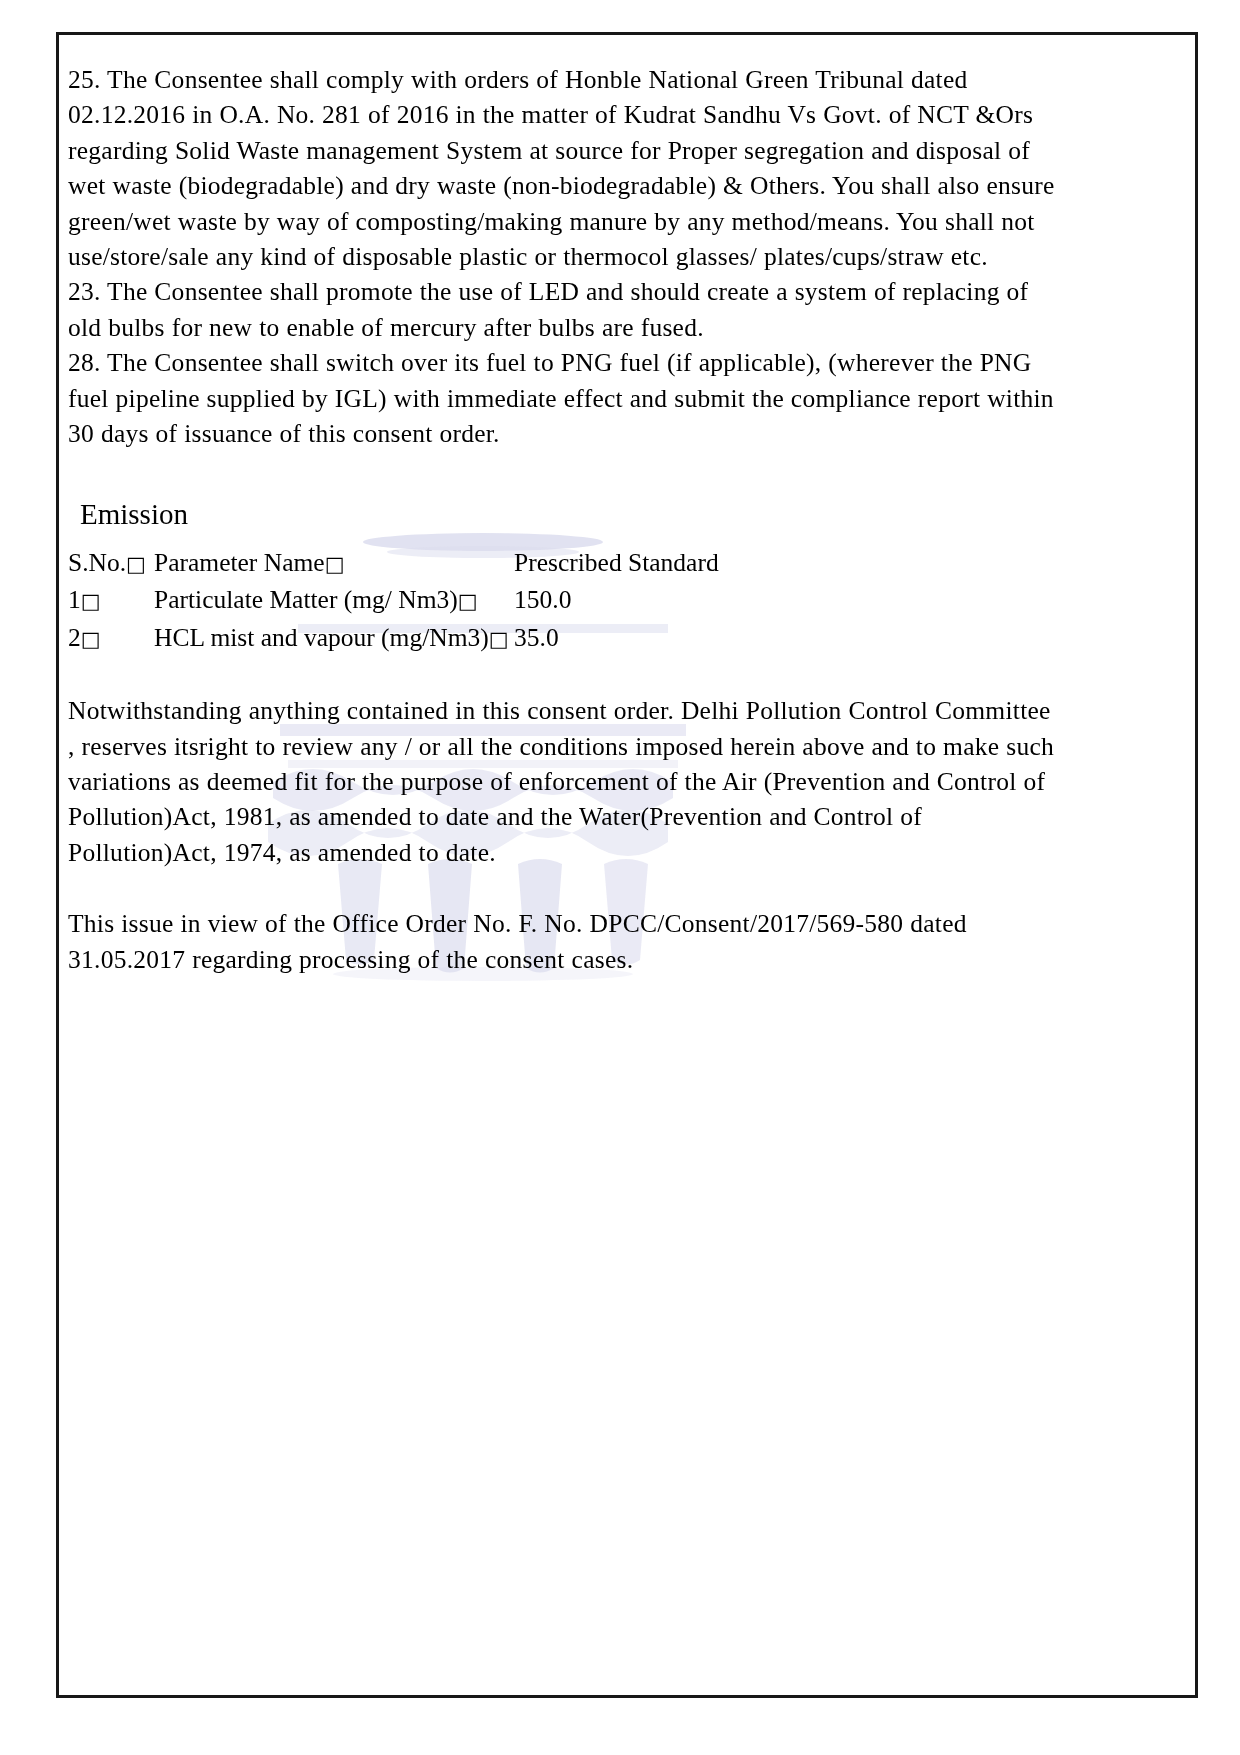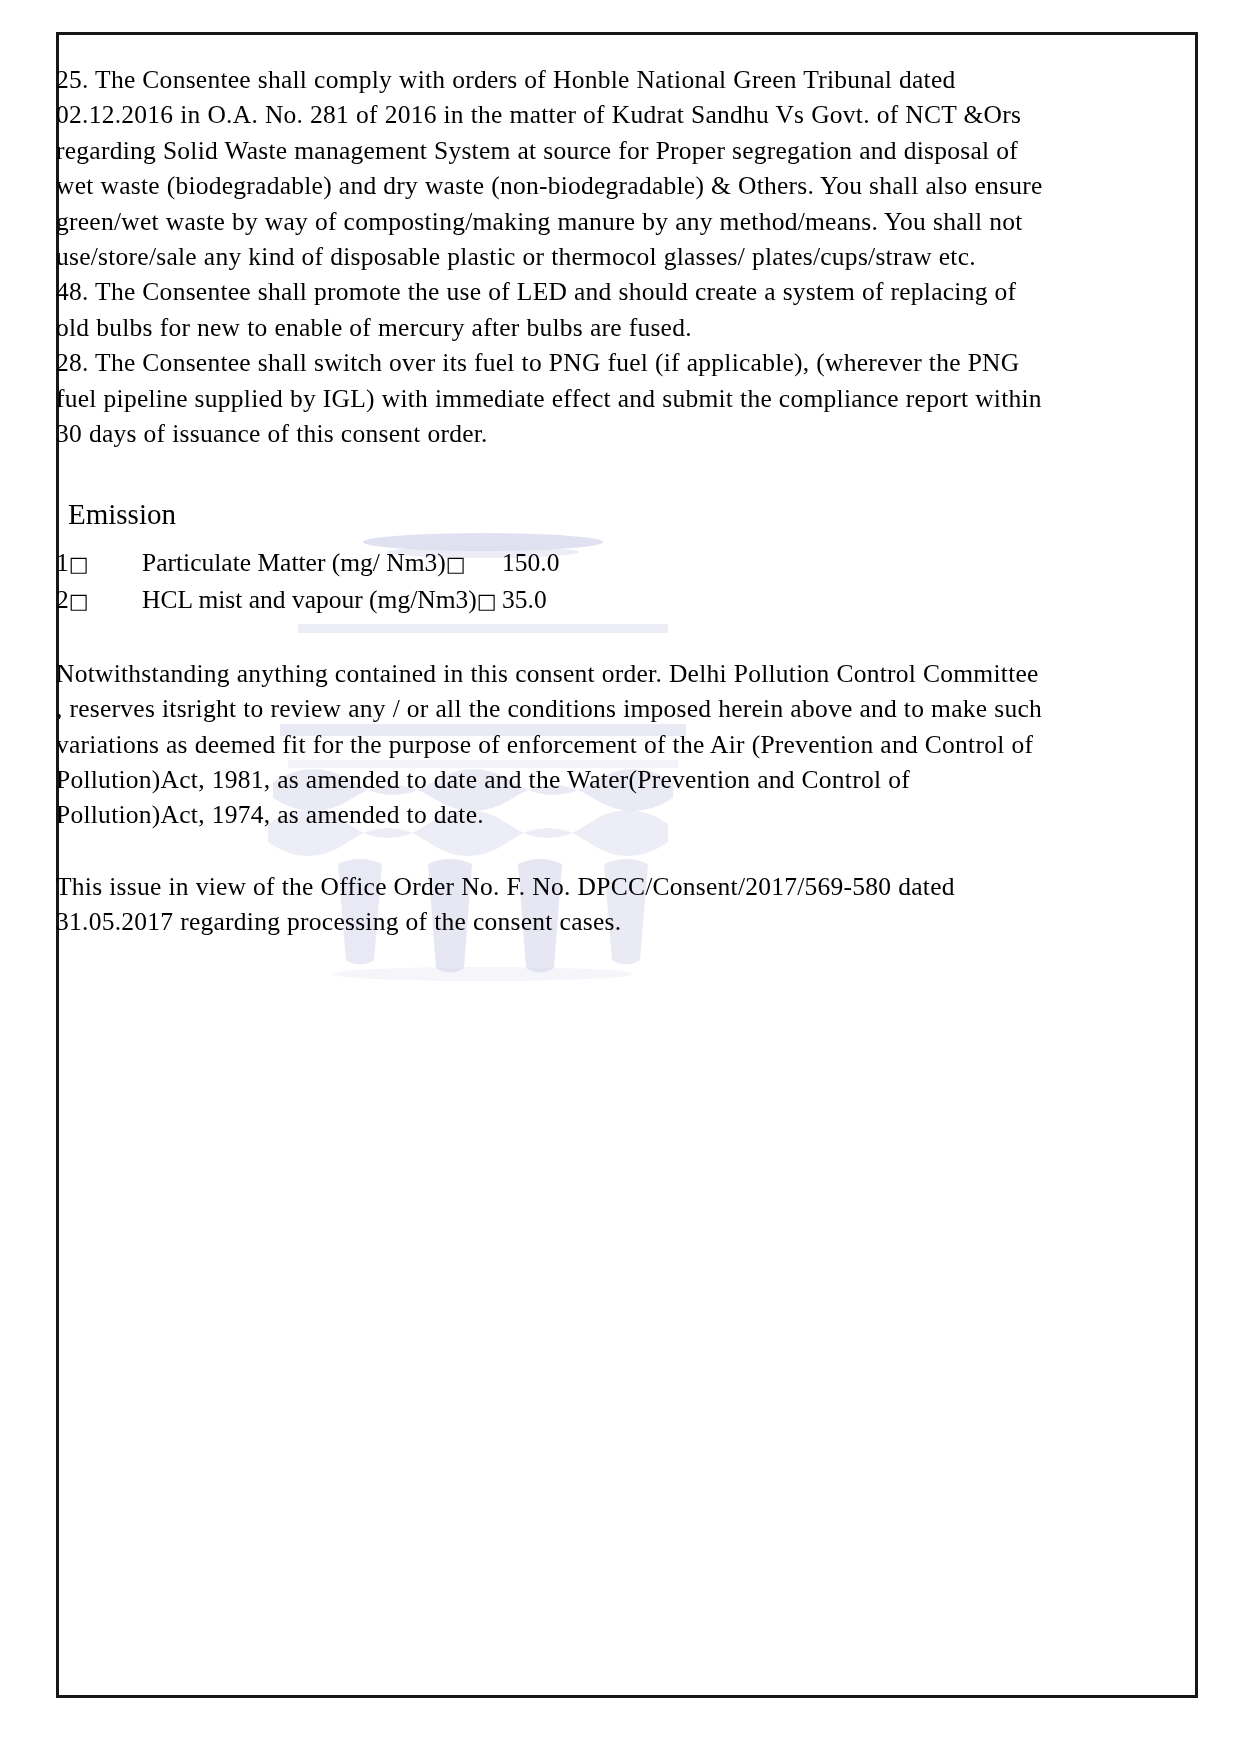--- a/index.html
+++ b/index.html
@@ -45,21 +45,21 @@
     height: 470px;
     opacity: 0.5;
     pointer-events: none;
     z-index: 0;
   }
   .watermark svg { display: block; width: 100%; height: 100%; }
 
   
   .content {
     position: absolute;
-    left: 56px;
+    left: 68px;
     top: 62px;
     width: 990px;
     z-index: 2;
   }
 
   .para {
     font-size: 25.5px;
     line-height: 35.4px;
     text-align: left;
     margin: 0;
@@ -130,29 +130,34 @@
         <path d="M336 352 q22 -10 44 0 l-8 96 q-14 9 -28 0 z" opacity="0.6"></path>
 
         <ellipse cx="215" cy="462" rx="150" ry="7" opacity="0.3"></ellipse>
       </g>
     </svg>
   </div>
 
   <div class="content">
 
     <p class="para">25. The Consentee shall comply with orders of Honble National Green Tribunal dated 02.12.2016 in O.A. No. 281 of 2016 in the matter of Kudrat Sandhu Vs Govt. of NCT &amp;Ors regarding Solid Waste management System at source for Proper segregation and disposal of wet waste (biodegradable) and dry waste (non-biodegradable) &amp; Others. You shall also ensure green/wet waste by way of composting/making manure by any method/means. You shall not use/store/sale any kind of disposable plastic or thermocol glasses/ plates/cups/straw etc.</p>
-    <p class="para">48. The Consentee shall promote the use of LED and should create a system of replacing of old bulbs for new to enable of mercury after bulbs are fused.</p>
+    <p class="para">23. The Consentee shall promote the use of LED and should create a system of replacing of old bulbs for new to enable of mercury after bulbs are fused.</p>
     <p class="para">28. The Consentee shall switch over its fuel to PNG fuel (if applicable), (wherever the PNG fuel pipeline supplied by IGL) with immediate effect and submit the compliance report within 30 days of issuance of this consent order.</p>
 
     <div class="spacer-sm"></div>
 
     <div class="section-label">Emission</div>
 
     <table class="std-table">
       <tbody>
+        <tr>
+          <td class="col-sno"><span>S.No.</span><span class="tofu">□</span></td>
+          <td class="col-param"><span>Parameter Name</span><span class="tofu">□</span></td>
+          <td class="col-value hdr-value">Prescribed Standard</td>
+        </tr>
         <tr>
           <td class="col-sno"><span>1</span><span class="tofu">□</span></td>
           <td class="col-param"><span>Particulate Matter (mg/ Nm3)</span><span class="tofu">□</span></td>
           <td class="col-value row-value-1">150.0</td>
         </tr>
         <tr>
           <td class="col-sno"><span>2</span><span class="tofu">□</span></td>
           <td class="col-param"><span>HCL mist and vapour (mg/Nm3)</span><span class="tofu">□</span></td>
           <td class="col-value row-value-2">35.0</td>
         </tr>

